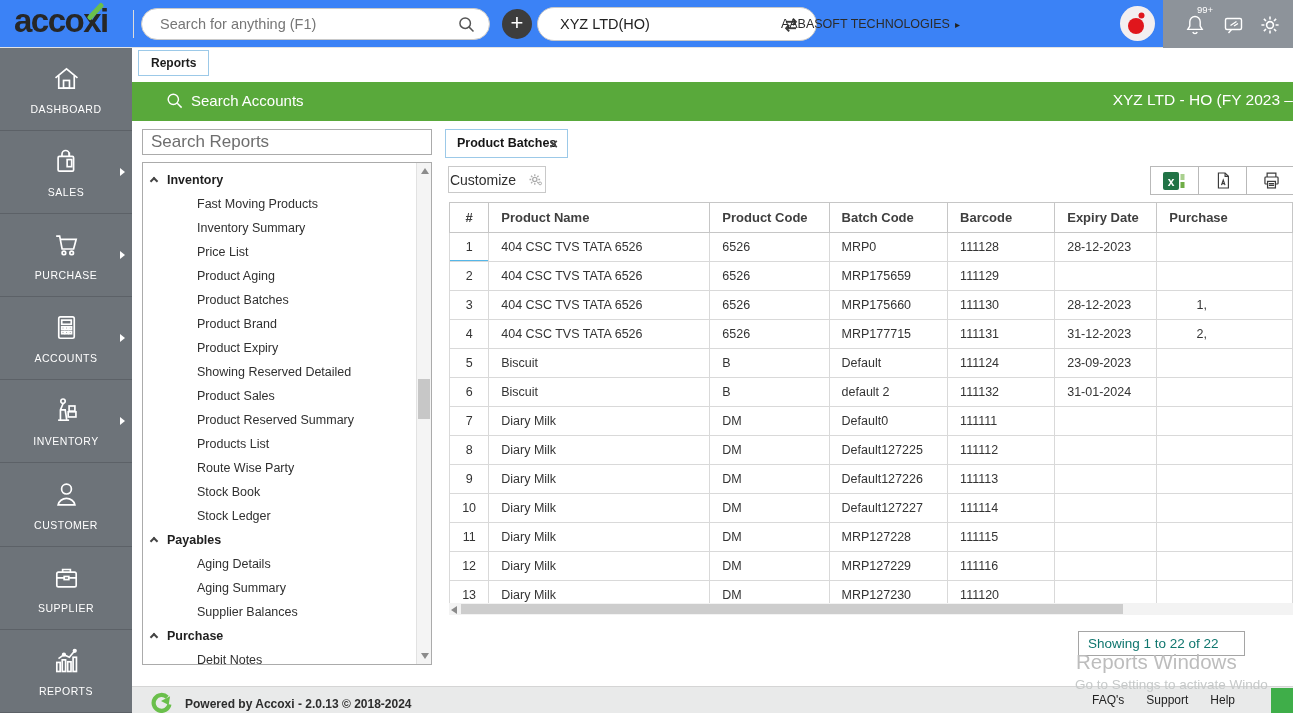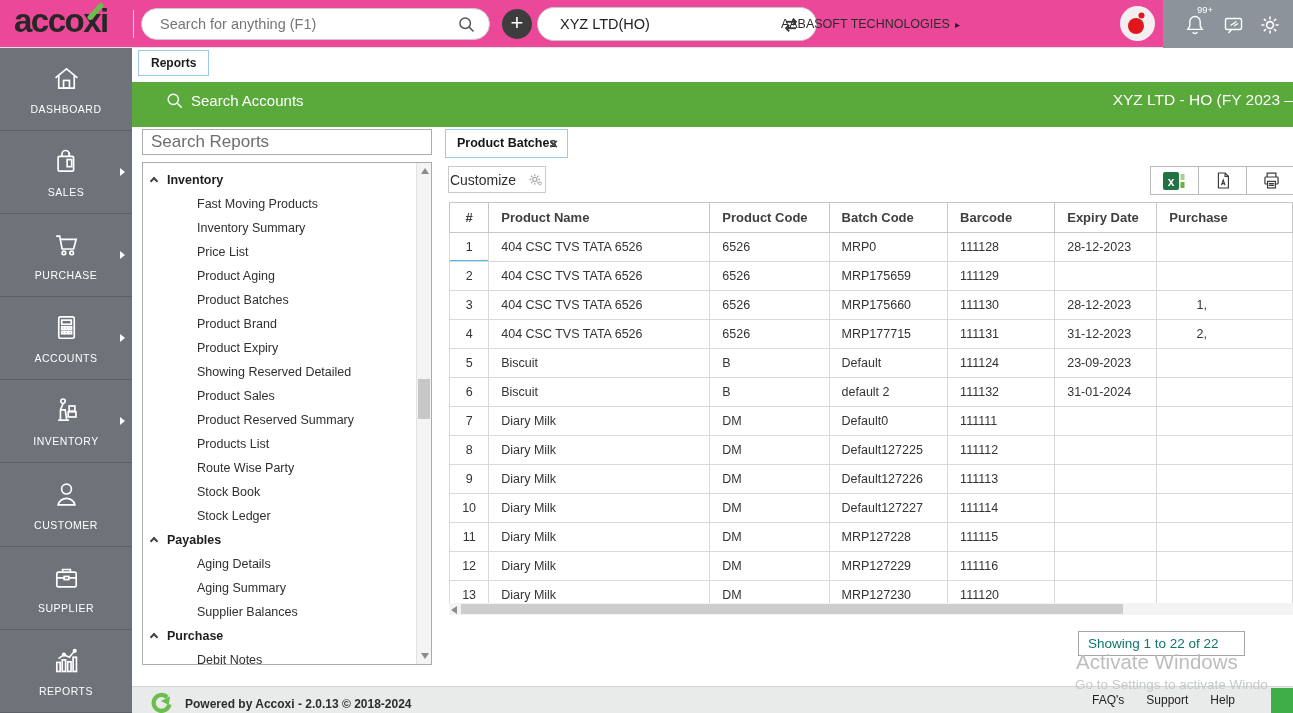--- a/index.html
+++ b/index.html
@@ -1,21 +1,21 @@
 <!DOCTYPE html>
 <html><head>
 <meta charset="utf-8">
 <style>
   * { margin:0; padding:0; box-sizing:border-box; }
   html,body { background:#fff; }
   body { font-family:"Liberation Sans","DejaVu Sans",sans-serif; color:#333; }
   #app { position:relative; width:1293px; height:713px; overflow:hidden; background:#fff; }
 
   
-  .topbar { position:absolute; left:0; top:0; width:1293px; height:48px; background:#ec4899; border-bottom:1px solid #e3e3e3; z-index:30; }
+  .topbar { position:absolute; left:0; top:0; width:1293px; height:48px; background:#3b82f6; border-bottom:1px solid #e3e3e3; z-index:30; }
   .logo { position:absolute; left:14px; top:2px; font-size:33px; font-weight:800; letter-spacing:-1.5px; color:#272727; }
   .logo .lx { position:relative; display:inline-block; }
   .logo .lx::after { content:""; position:absolute; left:2px; top:7px; width:21px; height:5px; background:#6abf4b; transform:rotate(-47deg); border-radius:2px; }
   .logo-sep { position:absolute; left:133px; top:10px; width:1px; height:28px; background:#dcdcdc; }
   .search-pill { position:absolute; left:141px; top:8px; width:349px; height:32px; border:1px solid #c9c9c9; border-radius:17px; background:#fff; }
   .search-pill input { position:absolute; left:18px; top:1px; width:290px; height:28px; border:none; outline:none; font-size:14.5px; color:#333; font-family:inherit; background:transparent; }
   .search-pill input::placeholder { color:#767676; }
   .search-pill .sicon { position:absolute; right:12px; top:5px; }
   .plus-btn { position:absolute; left:502px; top:9px; width:30px; height:30px; border-radius:50%; background:#3d3d3d; color:#fff; font-size:22px; line-height:27px; text-align:center; cursor:pointer; }
   .company-pill { position:absolute; left:537px; top:7px; width:280px; height:34px; border:1px solid #c9c9c9; border-radius:17px; background:#fff; }
@@ -30,21 +30,21 @@
 
   
   .sidebar { position:absolute; left:0; top:48px; width:132px; height:665px; background:#6d7379; display:flex; flex-direction:column; z-index:20; }
   .sb-item { position:relative; flex:0 0 83.1px; border-bottom:1px solid #5c6167; display:flex; flex-direction:column; align-items:center; justify-content:center; cursor:pointer; }
   .sb-item .lbl { margin-top:5px; font-size:10.5px; letter-spacing:.5px; color:#fff; }
   .sb-item .chev { position:absolute; right:7px; top:50%; margin-top:-4px; width:0; height:0; border-left:5px solid #fff; border-top:4px solid transparent; border-bottom:4px solid transparent; }
 
   
   .tabstrip { position:absolute; left:132px; top:48px; width:1161px; height:28px; background:#fff; }
   .main-tab { position:absolute; left:6px; top:2px; height:26px; padding:0 12px; border:1px solid #9cc9e8; background:#fff; font-size:12px; font-weight:bold; color:#1c1c1c; line-height:24px; cursor:pointer; }
-  .greenbar { position:absolute; left:132px; top:82px; width:1161px; height:45px; background:#59a93b; overflow:hidden; }
+  .greenbar { position:absolute; left:132px; top:82px; width:1161px; height:39px; background:#59a93b; overflow:hidden; }
   .gb-left { position:absolute; left:33px; top:9px; color:#fff; font-size:15px; display:flex; align-items:center; gap:7px; cursor:pointer; }
   .gb-right { position:absolute; right:0; top:9px; color:#fff; font-size:15.5px; white-space:nowrap; }
 
   
   .rsearch { position:absolute; left:142px; top:129px; width:290px; height:26px; border:1px solid #ababab; font-size:17px; color:#333; padding:0 8px; outline:none; font-family:inherit; }
   .rsearch::placeholder { color:#6e6e6e; }
   .tree-panel { position:absolute; left:142px; top:162px; width:290px; height:503px; border:1px solid #ababab; background:#fff; overflow:hidden; }
   .tree-inner { position:absolute; left:0; top:0; right:15px; bottom:0; padding-top:5px; }
   .tree-row { position:relative; height:24px; line-height:24px; cursor:pointer; white-space:nowrap; }
   .tree-row.group { font-weight:bold; color:#1f1f1f; font-size:12.5px; padding-left:24px; }
@@ -465,21 +465,21 @@
       </tbody>
     </table>
 
   <div class="hscroll">
     <div class="arr-l"></div>
     <div class="hthumb"></div>
   </div>
 
   <div class="showing-box">Showing 1 to 22 of 22</div>
 
-  <div class="wm1">Activate Windows</div>
+  <div class="wm1">Reports Windows</div>
   <div class="wm2">Go to Settings to activate Windo</div>
 
   <div class="footer">
     <div class="powered">
       <svg width="25" height="23" viewBox="0 0 24 24">
           <path d="M19 5.5 A8.3 8.3 0 1 0 21.3 13" stroke="#6abf4b" stroke-width="4.4" fill="none"></path>
           <path d="M12.5 9.5 L22 4.5 L20.5 13.5 Z" fill="#6abf4b"></path>
         </svg>
       <span>Powered by Accoxi - 2.0.13 © 2018-2024</span>
     </div>

